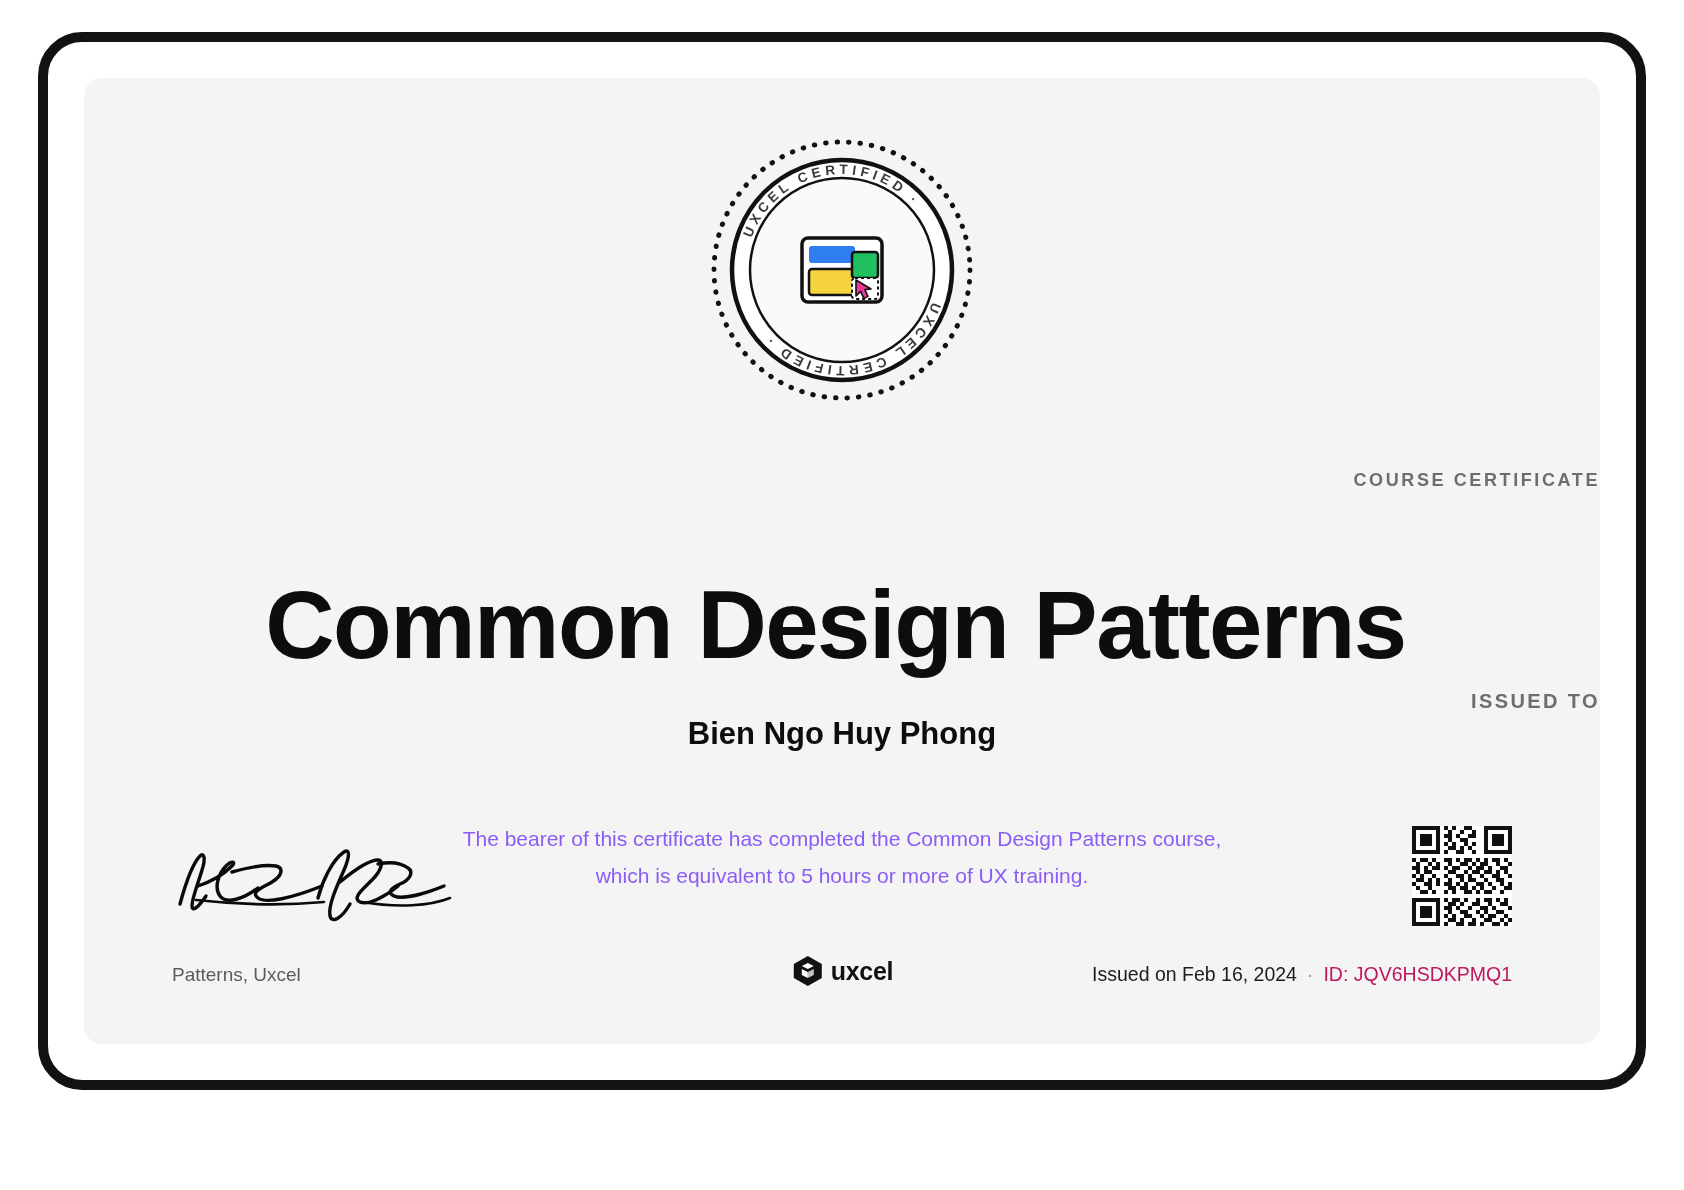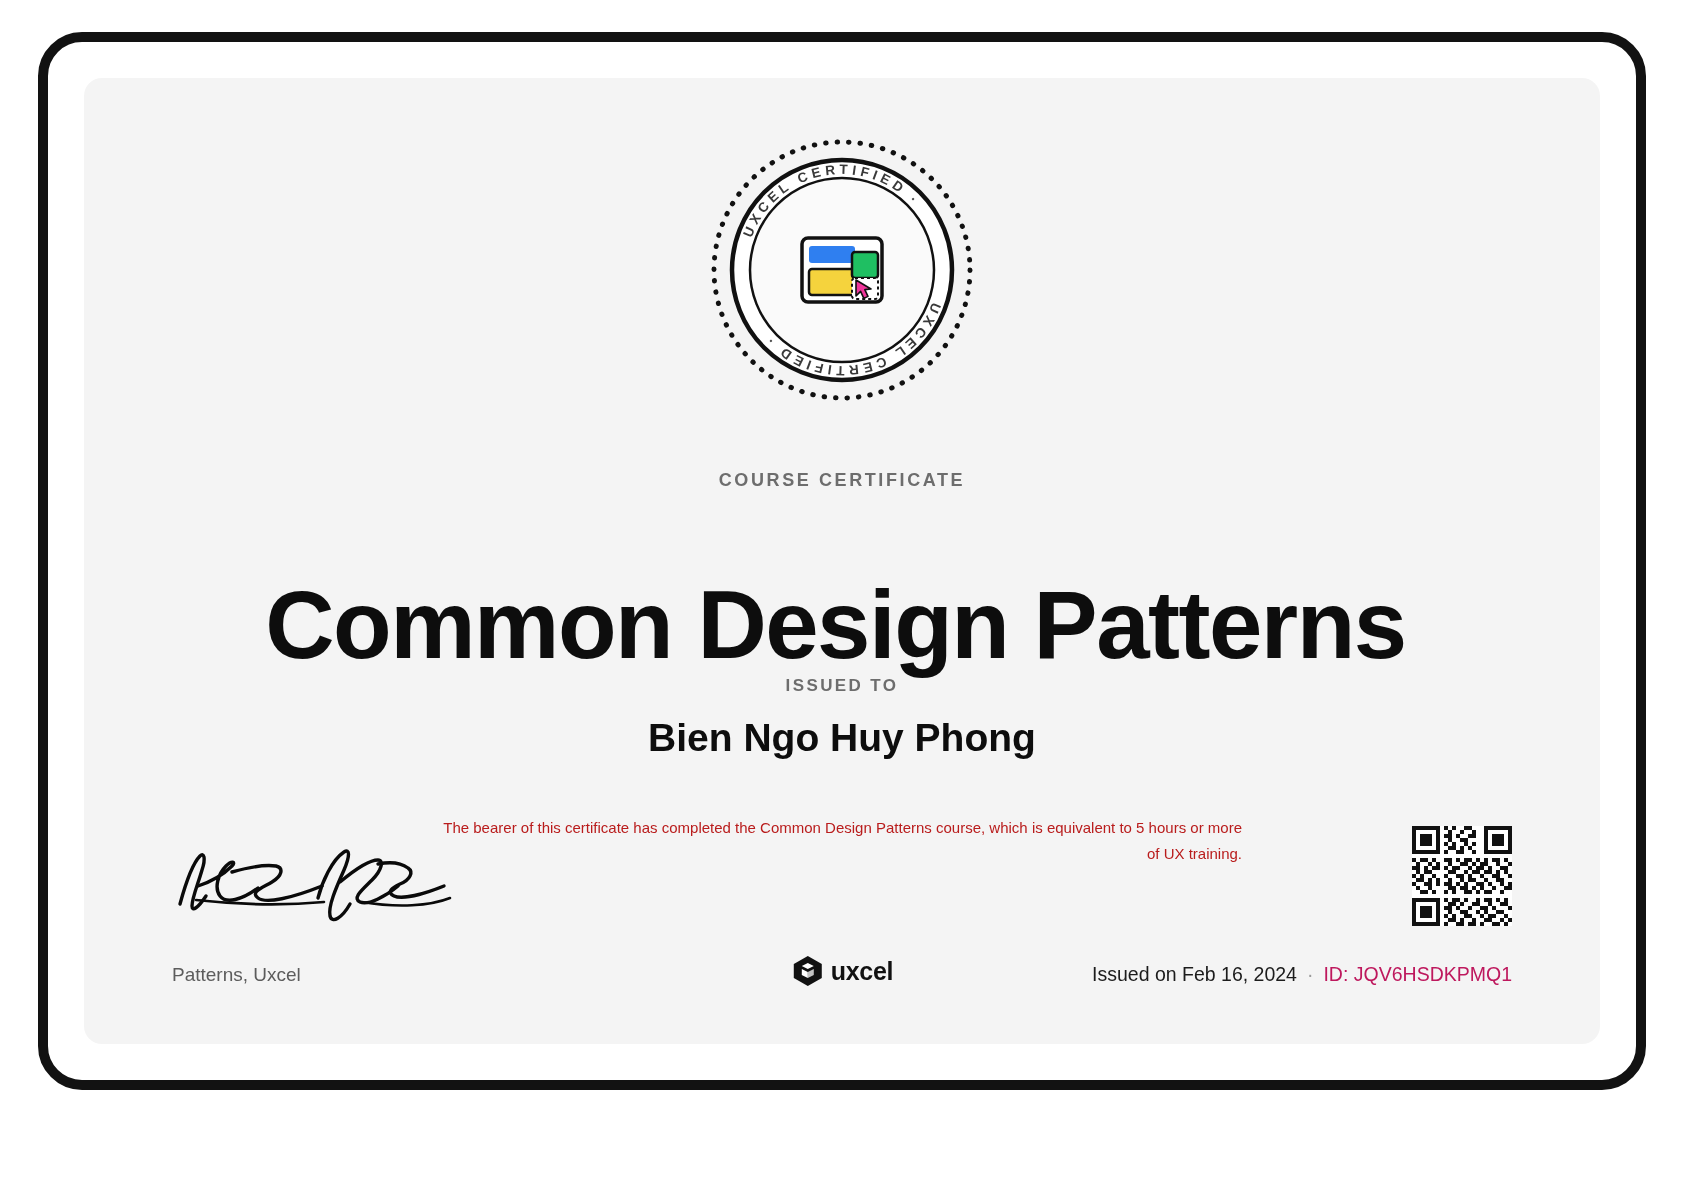--- a/index.html
+++ b/index.html
@@ -46,63 +46,63 @@
     width: 280px;
     height: 280px;
   }
   .seal-wrap svg { display: block; }
 
   
   .label-small {
     position: absolute;
     left: 0;
     right: 0;
-    text-align: center;
+    text-align: right;
     font-size: 18px;
     font-weight: bold;
     letter-spacing: 2.6px;
     color: #6d6d6d;
   }
   #course-label { top: 392px; }
-  #issued-to-label { top: 598px; font-size: 17px; letter-spacing: 2.4px; }
+  #issued-to-label { top: 612px; font-size: 20px; letter-spacing: 2.4px; }
 
   .course-title {
     position: absolute;
     left: 0;
     right: 13px;
     top: 430px;
     text-align: center;
     font-size: 96px;
     line-height: 1.1;
     font-weight: bold;
     letter-spacing: -1.5px;
     color: #0d0d0d;
   }
 
   .recipient-name {
     position: absolute;
     left: 0;
     right: 0;
     top: 638px;
     text-align: center;
-    font-size: 39px;
+    font-size: 31px;
     font-weight: bold;
     color: #0d0d0d;
   }
 
   .description {
     position: absolute;
     left: 50%;
     transform: translateX(-50%);
     top: 722px;
     width: 800px;
-    text-align: right;
-    font-size: 15px;
+    text-align: center;
+    font-size: 21px;
     line-height: 1.75;
-    color: #b91c1c;
+    color: #8b5cf6;
   }
 
   
   .signature-area {
     position: absolute;
     left: 88px;
     bottom: 112px;
     width: 300px;
     height: 90px;
   }

